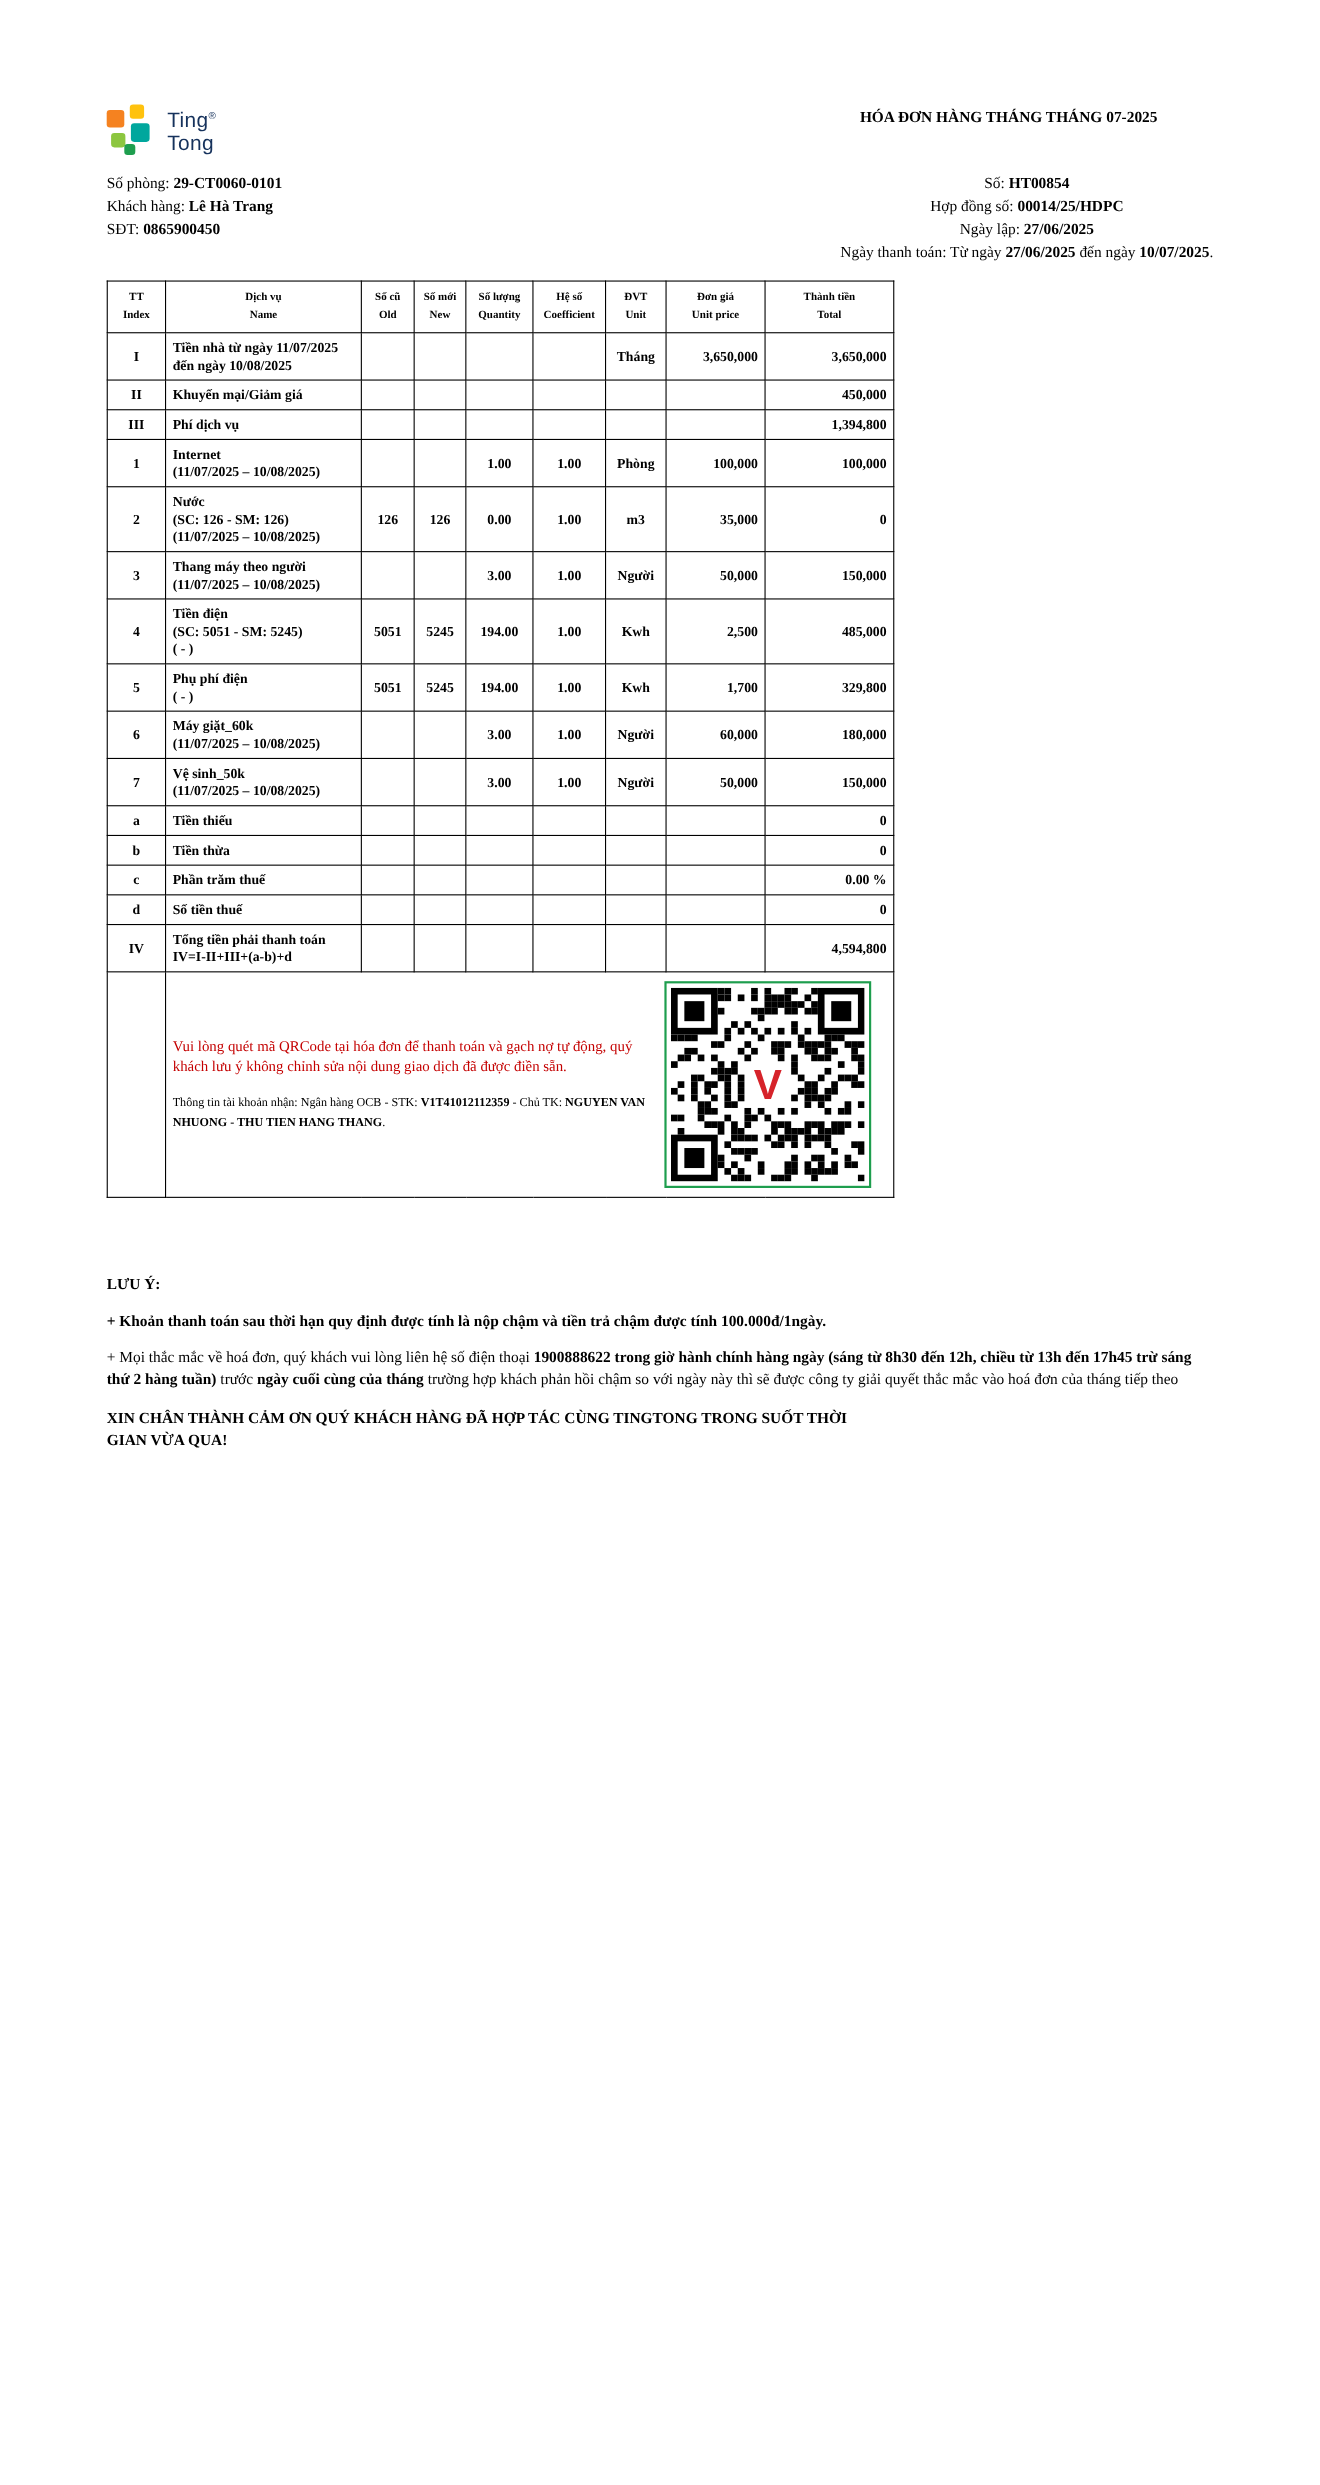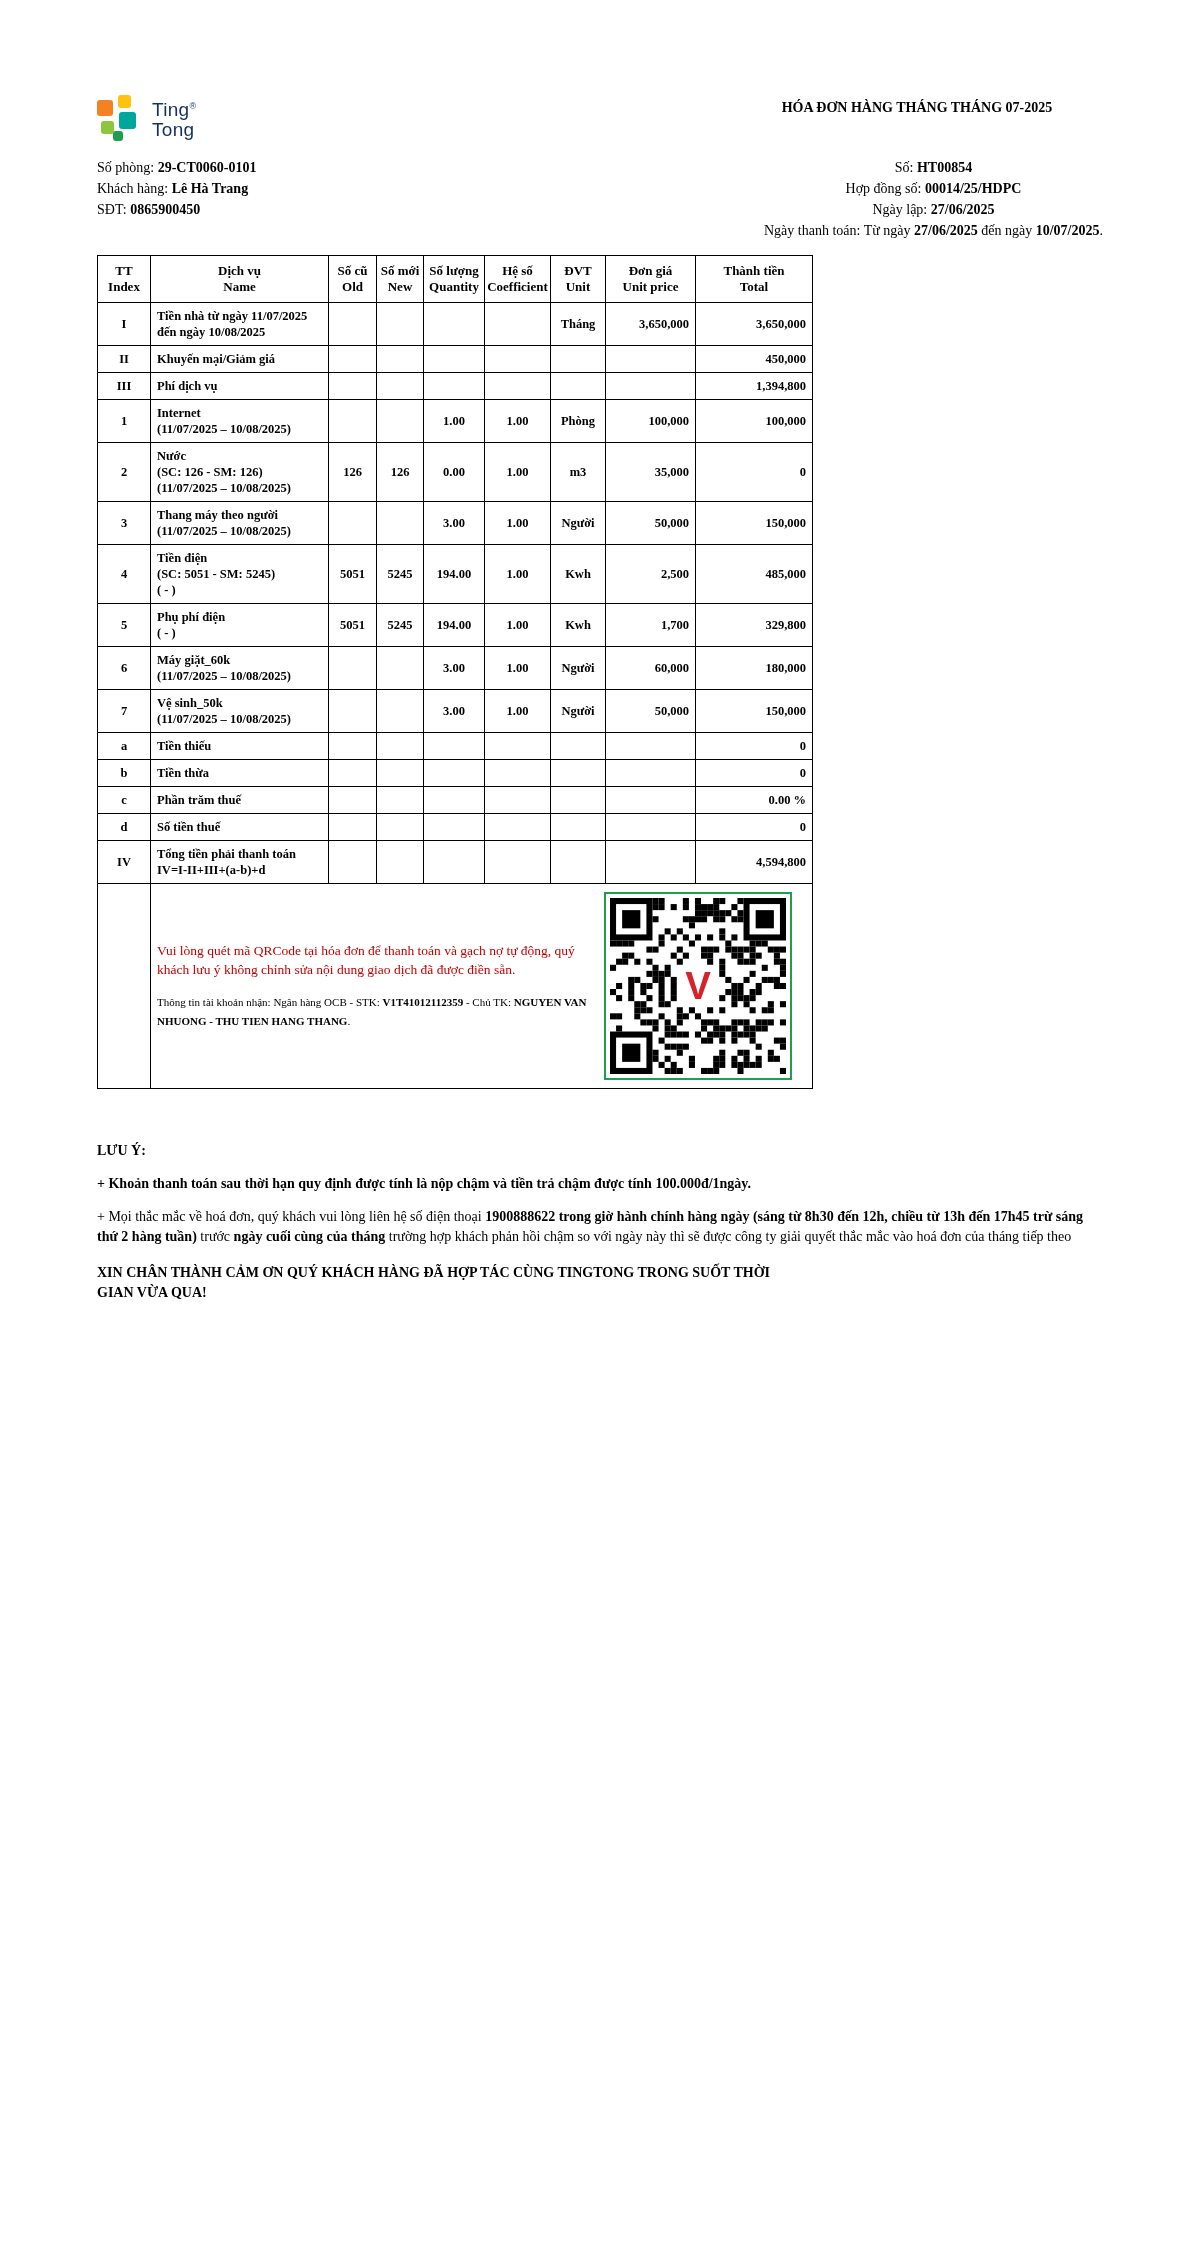--- a/index.html
+++ b/index.html
@@ -29,42 +29,42 @@
   
   .info-row { display:flex; justify-content:space-between; margin-top:16px; }
   .info-left { width:424px; }
   .info-right { text-align:center; max-width:420px; }
   .info-line { font-size:14px; line-height:21px; }
   .b { font-weight:bold; }
 
   
   table { border-collapse:collapse; table-layout:fixed; width:715px; margin-top:14px; }
   th, td { border:1px solid #000; vertical-align:middle; }
-  th { font-size:13px; line-height:16px; font-weight:bold; text-align:center;
+  th { font-size:10px; line-height:16px; font-weight:bold; text-align:center;
        white-space:pre-line; padding:7px 2px; }
   td { font-size:12.5px; line-height:16px; font-weight:bold; padding:5px 6px; }
   .col-tt   { text-align:center; }
   .col-name { text-align:left; white-space:pre-line; }
   .col-old, .col-new, .col-qty, .col-coef, .col-unit { text-align:center; }
   .col-price, .col-total { text-align:right; }
 
   .words-label { font-style:italic; font-weight:normal; }
   .words-value { font-style:italic; font-weight:bold; }
 
   .qr-cell { padding:8px 8px 8px 6px; }
   .qr-flex { display:flex; align-items:center; gap:16px; min-height:186px; }
   .qr-text { flex:1 1 auto; }
   .qr-note { color:var(--note-red,#c40000); font-size:13.5px; line-height:19px; font-weight:normal; }
   .qr-account { margin-top:14px; font-size:11px; line-height:19px; font-weight:normal;font-family:Liberation Serif, serif; }
   .qr-box { flex:0 0 auto; width:188px; height:188px; margin-right:12px;
             border:2px solid var(--qr-border-green,#1e9e4e); background:#fff; padding:4px; }
   .qr-box svg { width:100%; height:100%; display:block; }
 
   
-  .notes { margin-top:52px; font-size:14px; }
+  .notes { margin-top:70px; font-size:14px; }
   .notes-heading { font-weight:bold; line-height:20px; }
   .note-p { margin-top:13px; line-height:20px; }
   .note-p.thanks { max-width:690px; margin-top:16px; }
 </style>
 </head>
 <body>
 
 <div class="page">
 
   <div class="header">

